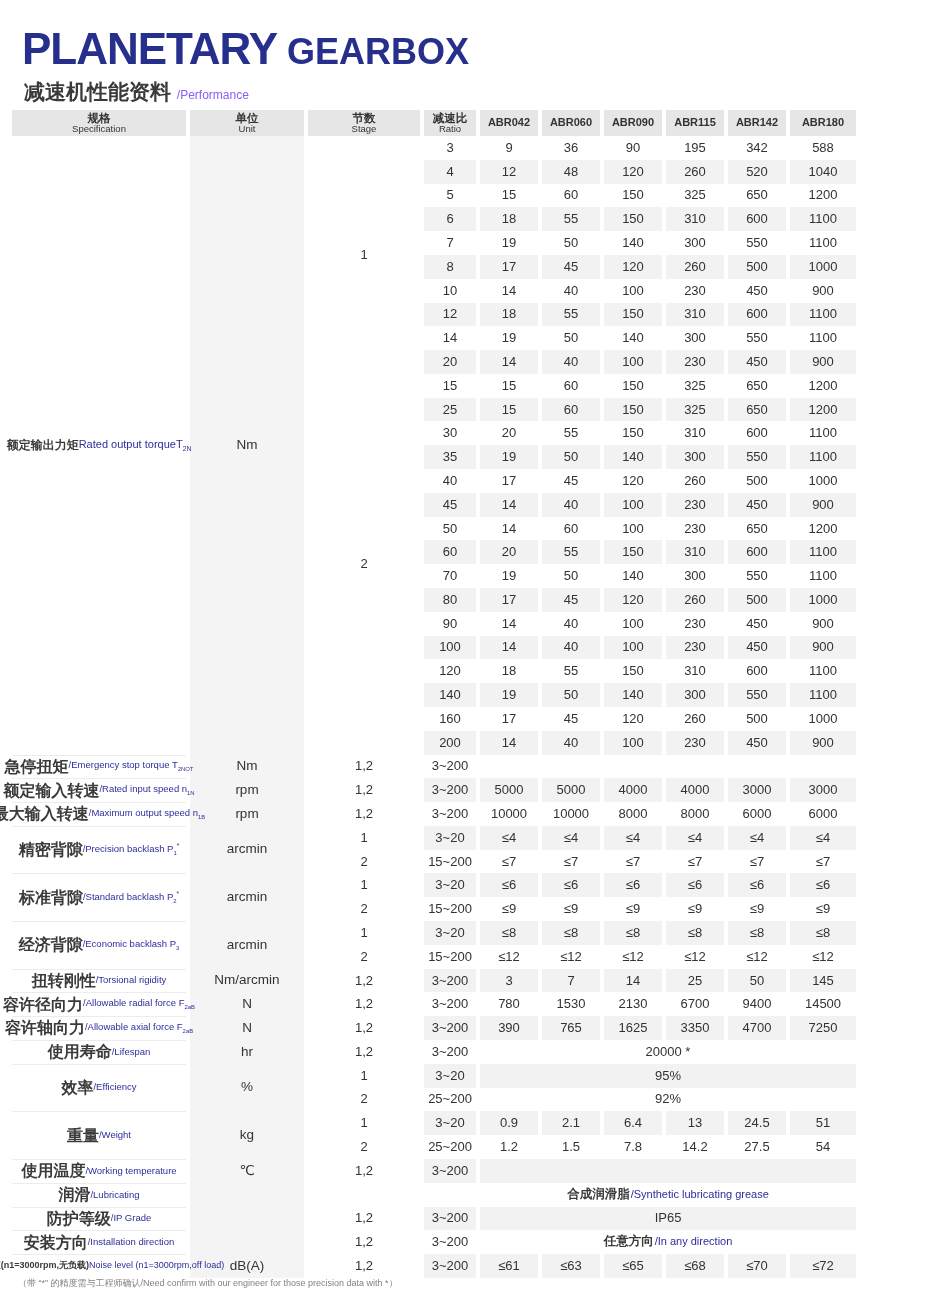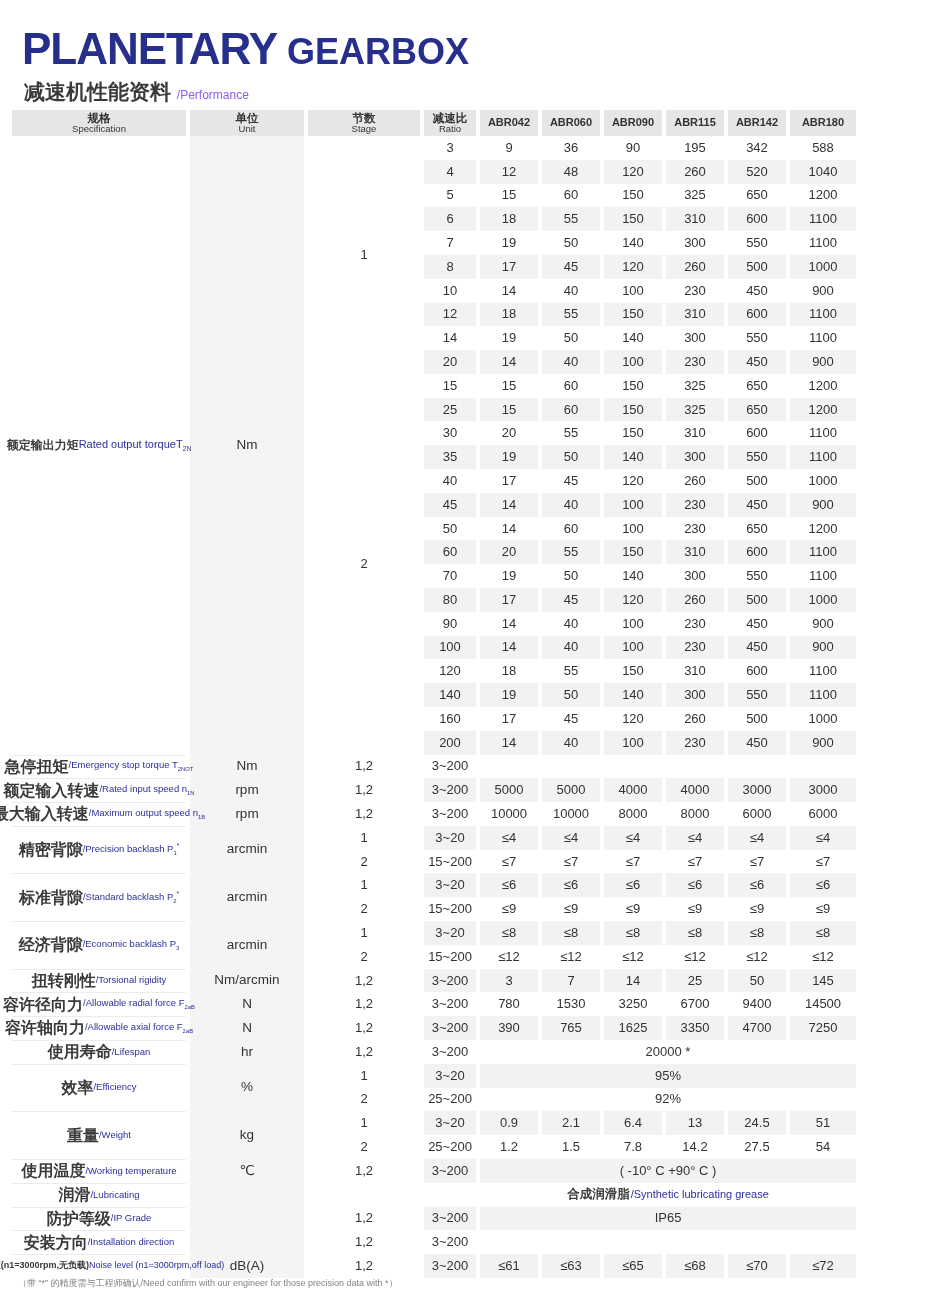--- a/index.html
+++ b/index.html
@@ -512,21 +512,21 @@
       <div class="speclabel" style="left: 0px; top: 858.65px; width: 174px; height: 23.79px;">
         <span class="lzh">扭转刚性 </span>
         <span class="len">/Torsional rigidity</span>
       </div>
       <div class="u" style="left: 178px; top: 858.65px; width: 114px; height: 23.79px;">Nm/arcmin</div>
       <div class="gsep" style="left: 0px; top: 858.65px; width: 174px; height: 1px;"></div>
       <div class="num" style="left: 296px; top: 882.44px; width: 112px; height: 23.79px;">1,2</div>
       <div class="num" style="left: 412px; top: 882.44px; width: 52px; height: 23.79px;">3~200</div>
       <div class="num" style="left: 468px; top: 882.44px; width: 58px; height: 23.79px;">780</div>
       <div class="num" style="left: 530px; top: 882.44px; width: 58px; height: 23.79px;">1530</div>
-      <div class="num" style="left: 592px; top: 882.44px; width: 58px; height: 23.79px;">3250</div>
+      <div class="num" style="left: 592px; top: 882.44px; width: 58px; height: 23.79px;">2130</div>
       <div class="num" style="left: 654px; top: 882.44px; width: 58px; height: 23.79px;">6700</div>
       <div class="num" style="left: 716px; top: 882px; width: 58px; height: 23.79px;">9400</div>
       <div class="num" style="left: 778px; top: 882.44px; width: 66px; height: 23.79px;">14500</div>
       <div class="speclabel" style="left: 0px; top: 882.44px; width: 174px; height: 23.79px;">
         <span class="lzh">容许径向力</span>
         <span class="len">/Allowable radial force F<sub>2aB</sub></span>
       </div>
       <div class="u" style="left: 178px; top: 882.44px; width: 114px; height: 23.79px;">N</div>
       <div class="gsep" style="left: 0px; top: 882.44px; width: 174px; height: 1px;"></div>
       <div class="stripe" style="left: 412px; top: 906.23px; width: 52px; height: 23.79px;"></div>
@@ -605,23 +605,20 @@
       <div class="speclabel" style="left: 0px; top: 1001.39px; width: 174px; height: 47.58px;">
         <span class="lzh">重量 </span>
         <span class="len">/Weight</span>
       </div>
       <div class="u" style="left: 178px; top: 1001.39px; width: 114px; height: 47.58px;">kg</div>
       <div class="gsep" style="left: 0px; top: 1001.39px; width: 174px; height: 1px;"></div>
       <div class="stripe" style="left: 412px; top: 1048.97px; width: 52px; height: 23.79px;"></div>
       <div class="stripe" style="left: 468px; top: 1048.97px; width: 376px; height: 23.79px;"></div>
       <div class="num" style="left: 296px; top: 1048.97px; width: 112px; height: 23.79px;">1,2</div>
       <div class="num" style="left: 412px; top: 1048.97px; width: 52px; height: 23.79px;">3~200</div>
-      <div class="span-c" style="left: 468px; top: 1048.97px; width: 376px; height: 23.79px;">
-        <span class="szh">( -10° C +90° C )</span>
-      </div>
       <div class="speclabel" style="left: 0px; top: 1048.97px; width: 174px; height: 23.79px;">
         <span class="lzh">使用温度 </span>
         <span class="len">/Working temperature</span>
       </div>
       <div class="u" style="left: 178px; top: 1048.97px; width: 114px; height: 23.79px;">℃</div>
       <div class="gsep" style="left: 0px; top: 1048.97px; width: 174px; height: 1px;"></div>
       <div class="span-c" style="left: 468px; top: 1072.76px; width: 376px; height: 23.79px;">
         <span class="szh sb">合成润滑脂</span>
         <span class="sen">/Synthetic lubricating grease</span>
       </div>
@@ -637,20 +634,24 @@
       <div class="span-c" style="left: 468px; top: 1096.55px; width: 376px; height: 23.79px;">
         <span class="szh">IP65</span>
       </div>
       <div class="speclabel" style="left: 0px; top: 1096.55px; width: 174px; height: 23.79px;">
         <span class="lzh">防护等级 </span>
         <span class="len">/IP Grade</span>
       </div>
       <div class="gsep" style="left: 0px; top: 1096.55px; width: 174px; height: 1px;"></div>
       <div class="num" style="left: 296px; top: 1120.34px; width: 112px; height: 23.79px;">1,2</div>
       <div class="num" style="left: 412px; top: 1120.34px; width: 52px; height: 23.79px;">3~200</div>
+      <div class="span-c" style="left: 468px; top: 1120.34px; width: 376px; height: 23.79px;">
+        <span class="szh sb">任意方向 </span>
+        <span class="sen">/In any direction</span>
+      </div>
       <div class="speclabel" style="left: 0px; top: 1120.34px; width: 174px; height: 23.79px;">
         <span class="lzh">安装方向 </span>
         <span class="len">/Installation direction</span>
       </div>
       <div class="gsep" style="left: 0px; top: 1120.34px; width: 174px; height: 1px;"></div>
       <div class="stripe" style="left: 412px; top: 1144.13px; width: 52px; height: 23.79px;"></div>
       <div class="stripe" style="left: 468px; top: 1144.13px; width: 58px; height: 23.79px;"></div>
       <div class="stripe" style="left: 530px; top: 1144.13px; width: 58px; height: 23.79px;"></div>
       <div class="stripe" style="left: 592px; top: 1144.13px; width: 58px; height: 23.79px;"></div>
       <div class="stripe" style="left: 654px; top: 1144.13px; width: 58px; height: 23.79px;"></div>

